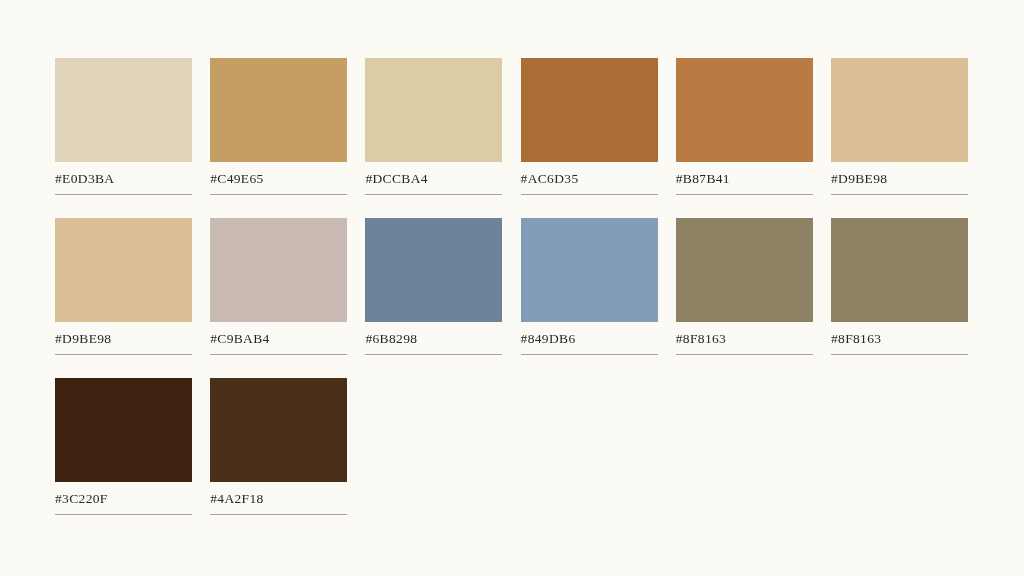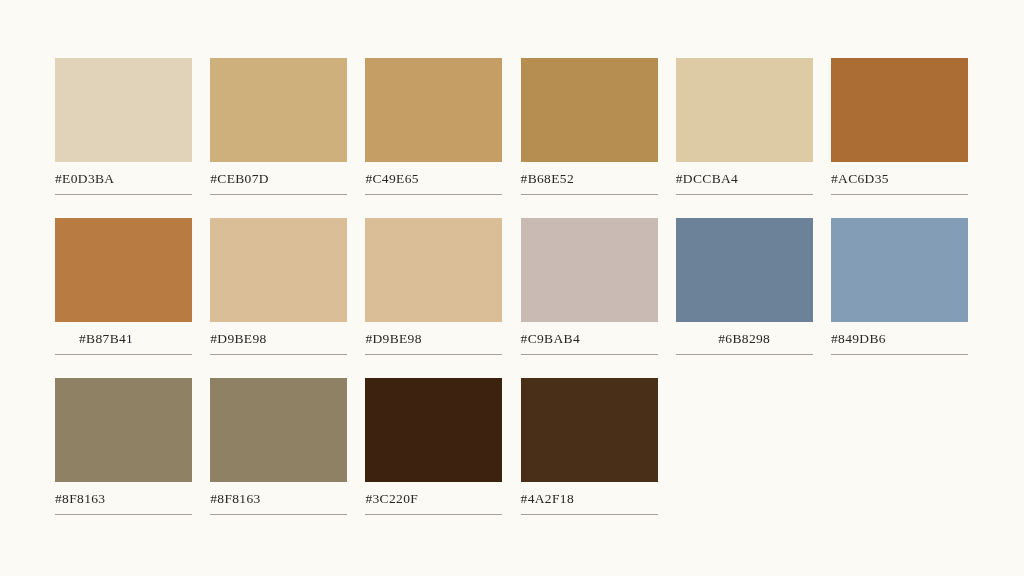--- a/index.html
+++ b/index.html
@@ -71,67 +71,57 @@
 <body>
 
 <div id="palette-page" style="background: rgb(252, 250, 245);">
   <div id="swatch-grid">
       <div class="swatch-cell">
         <div class="swatch-chip" style="background: rgb(224, 211, 186);"></div>
         <div class="swatch-label" style="color: rgb(38, 38, 38);">#E0D3BA</div>
         <div class="swatch-rule" style="background: rgb(169, 162, 155);"></div>
       </div>
       <div class="swatch-cell">
-        <div class="swatch-chip" style="background: rgb(206, 176, 125);"></div>
-        <div class="swatch-label" style="color: rgb(38, 38, 38);">#CEB07D</div>
-        <div class="swatch-rule" style="background: rgb(169, 162, 155);"></div>
-      </div>
-      <div class="swatch-cell">
         <div class="swatch-chip" style="background: rgb(196, 158, 101);"></div>
         <div class="swatch-label" style="color: rgb(38, 38, 38);">#C49E65</div>
-        <div class="swatch-rule" style="background: rgb(169, 162, 155);"></div>
-      </div>
-      <div class="swatch-cell">
-        <div class="swatch-chip" style="background: rgb(182, 142, 82);"></div>
-        <div class="swatch-label" style="color: rgb(38, 38, 38);">#B68E52</div>
         <div class="swatch-rule" style="background: rgb(169, 162, 155);"></div>
       </div>
       <div class="swatch-cell">
         <div class="swatch-chip" style="background: rgb(220, 203, 164);"></div>
         <div class="swatch-label" style="color: rgb(38, 38, 38);">#DCCBA4</div>
         <div class="swatch-rule" style="background: rgb(169, 162, 155);"></div>
       </div>
       <div class="swatch-cell">
         <div class="swatch-chip" style="background: rgb(172, 109, 53);"></div>
         <div class="swatch-label" style="color: rgb(38, 38, 38);">#AC6D35</div>
         <div class="swatch-rule" style="background: rgb(169, 162, 155);"></div>
       </div>
       <div class="swatch-cell">
         <div class="swatch-chip" style="background: rgb(184, 123, 65);"></div>
-        <div class="swatch-label" style="color: rgb(38, 38, 38); margin-left: 24px;">#B87B41</div>
+        <div class="swatch-label" style="color: rgb(38, 38, 38);">#B87B41</div>
         <div class="swatch-rule" style="background: rgb(169, 162, 155);"></div>
       </div>
       <div class="swatch-cell">
         <div class="swatch-chip" style="background: rgb(217, 190, 152);"></div>
         <div class="swatch-label" style="color: rgb(38, 38, 38);">#D9BE98</div>
         <div class="swatch-rule" style="background: rgb(169, 162, 155);"></div>
       </div>
       <div class="swatch-cell">
         <div class="swatch-chip" style="background: rgb(217, 190, 152);"></div>
         <div class="swatch-label" style="color: rgb(38, 38, 38);">#D9BE98</div>
         <div class="swatch-rule" style="background: rgb(169, 162, 155);"></div>
       </div>
       <div class="swatch-cell">
         <div class="swatch-chip" style="background: rgb(201, 186, 180);"></div>
         <div class="swatch-label" style="color: rgb(38, 38, 38);">#C9BAB4</div>
         <div class="swatch-rule" style="background: rgb(169, 162, 155);"></div>
       </div>
       <div class="swatch-cell">
         <div class="swatch-chip" style="background: rgb(107, 130, 152);"></div>
-        <div class="swatch-label" style="color: rgb(38, 38, 38); text-align: center;">#6B8298</div>
+        <div class="swatch-label" style="color: rgb(38, 38, 38);">#6B8298</div>
         <div class="swatch-rule" style="background: rgb(169, 162, 155);"></div>
       </div>
       <div class="swatch-cell">
         <div class="swatch-chip" style="background: rgb(132, 157, 182);"></div>
         <div class="swatch-label" style="color: rgb(38, 38, 38);">#849DB6</div>
         <div class="swatch-rule" style="background: rgb(169, 162, 155);"></div>
       </div>
       <div class="swatch-cell">
         <div class="swatch-chip" style="background: rgb(143, 129, 99);"></div>
         <div class="swatch-label" style="color: rgb(38, 38, 38);">#8F8163</div>

